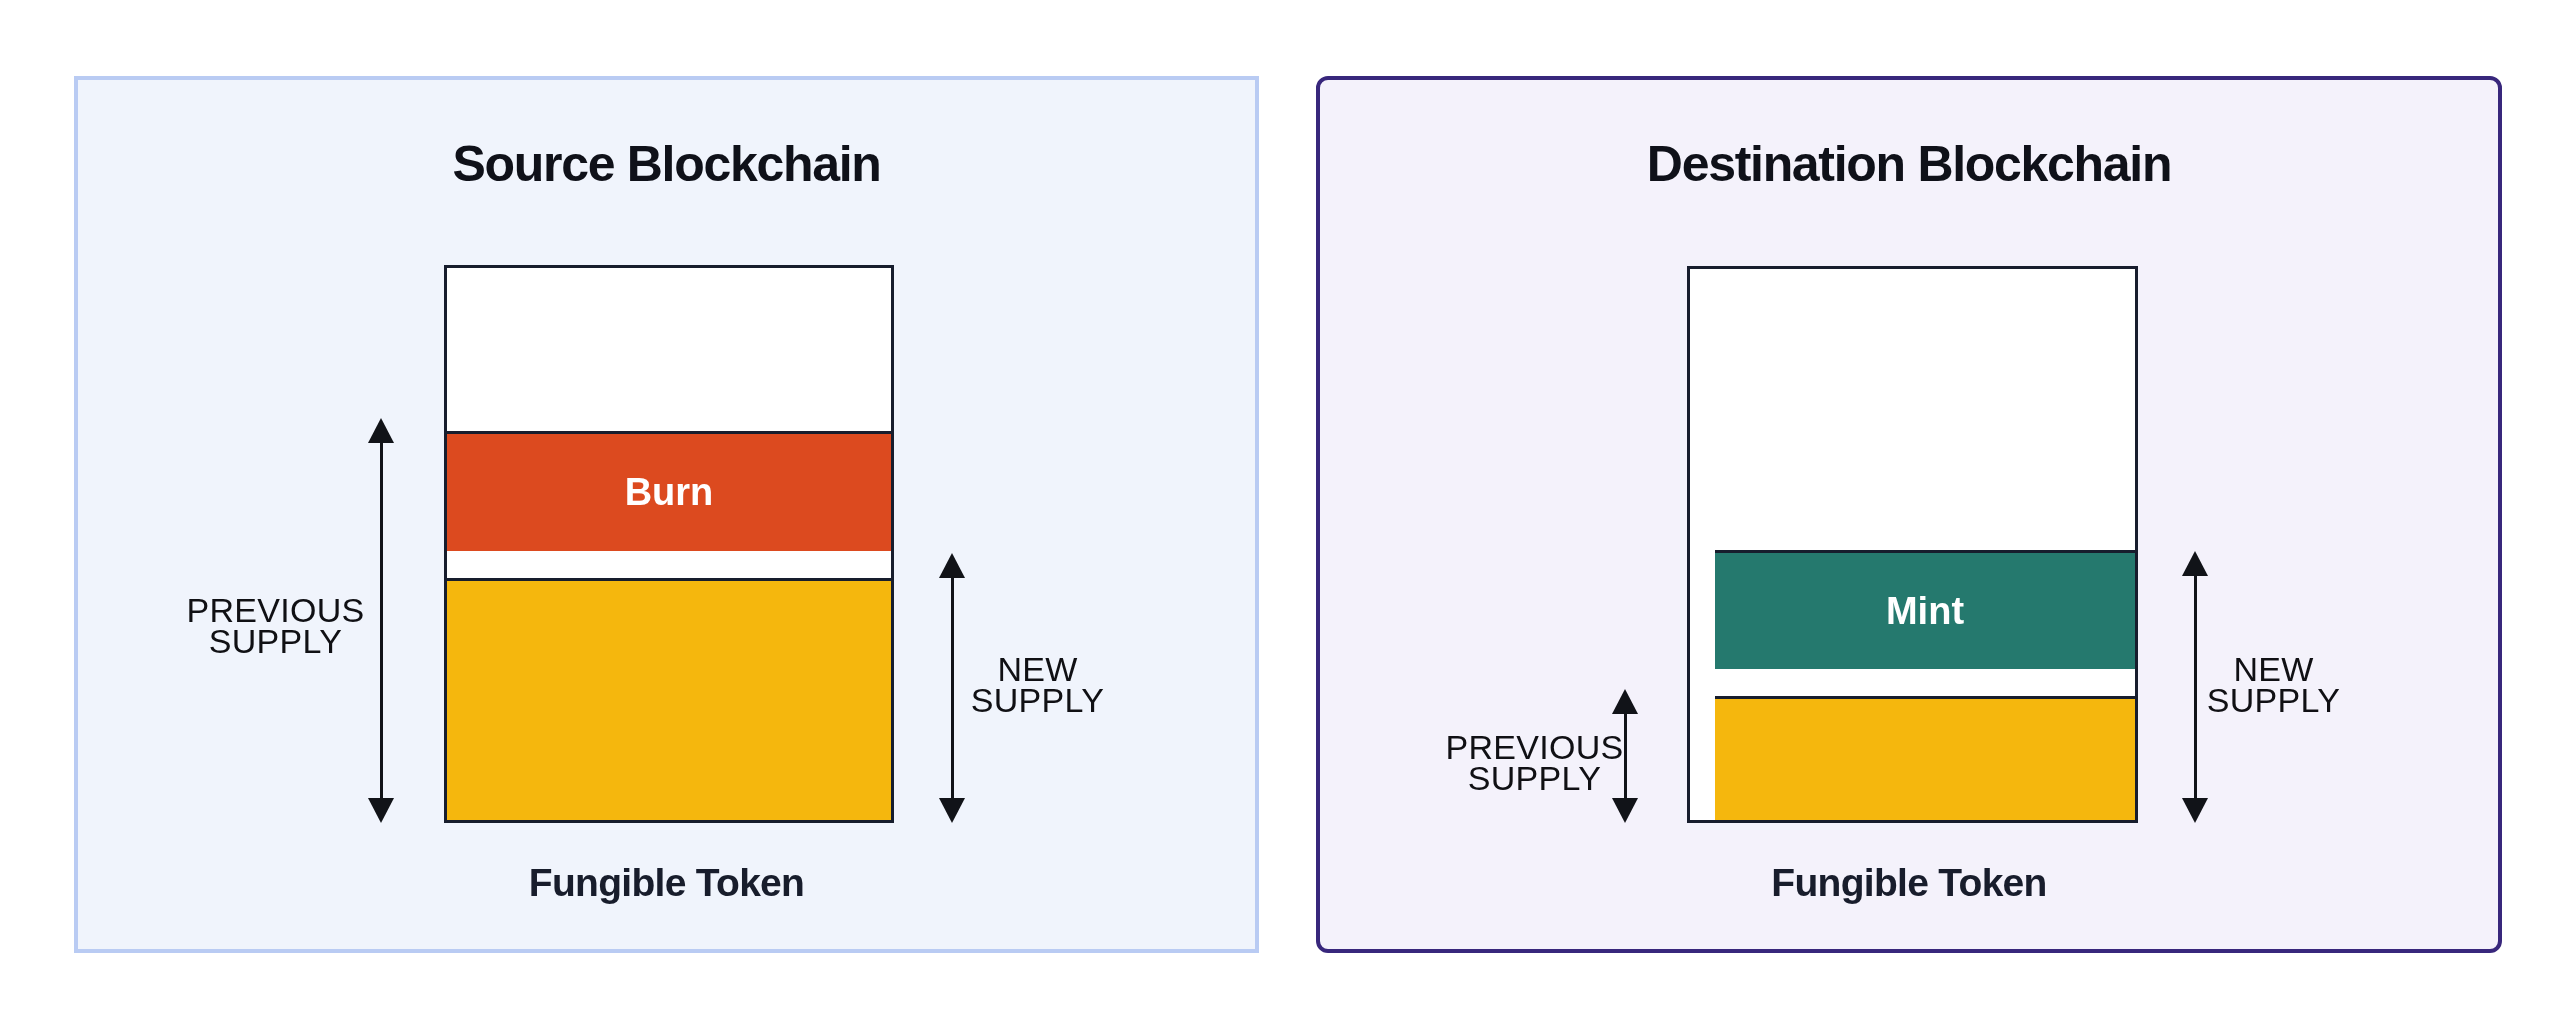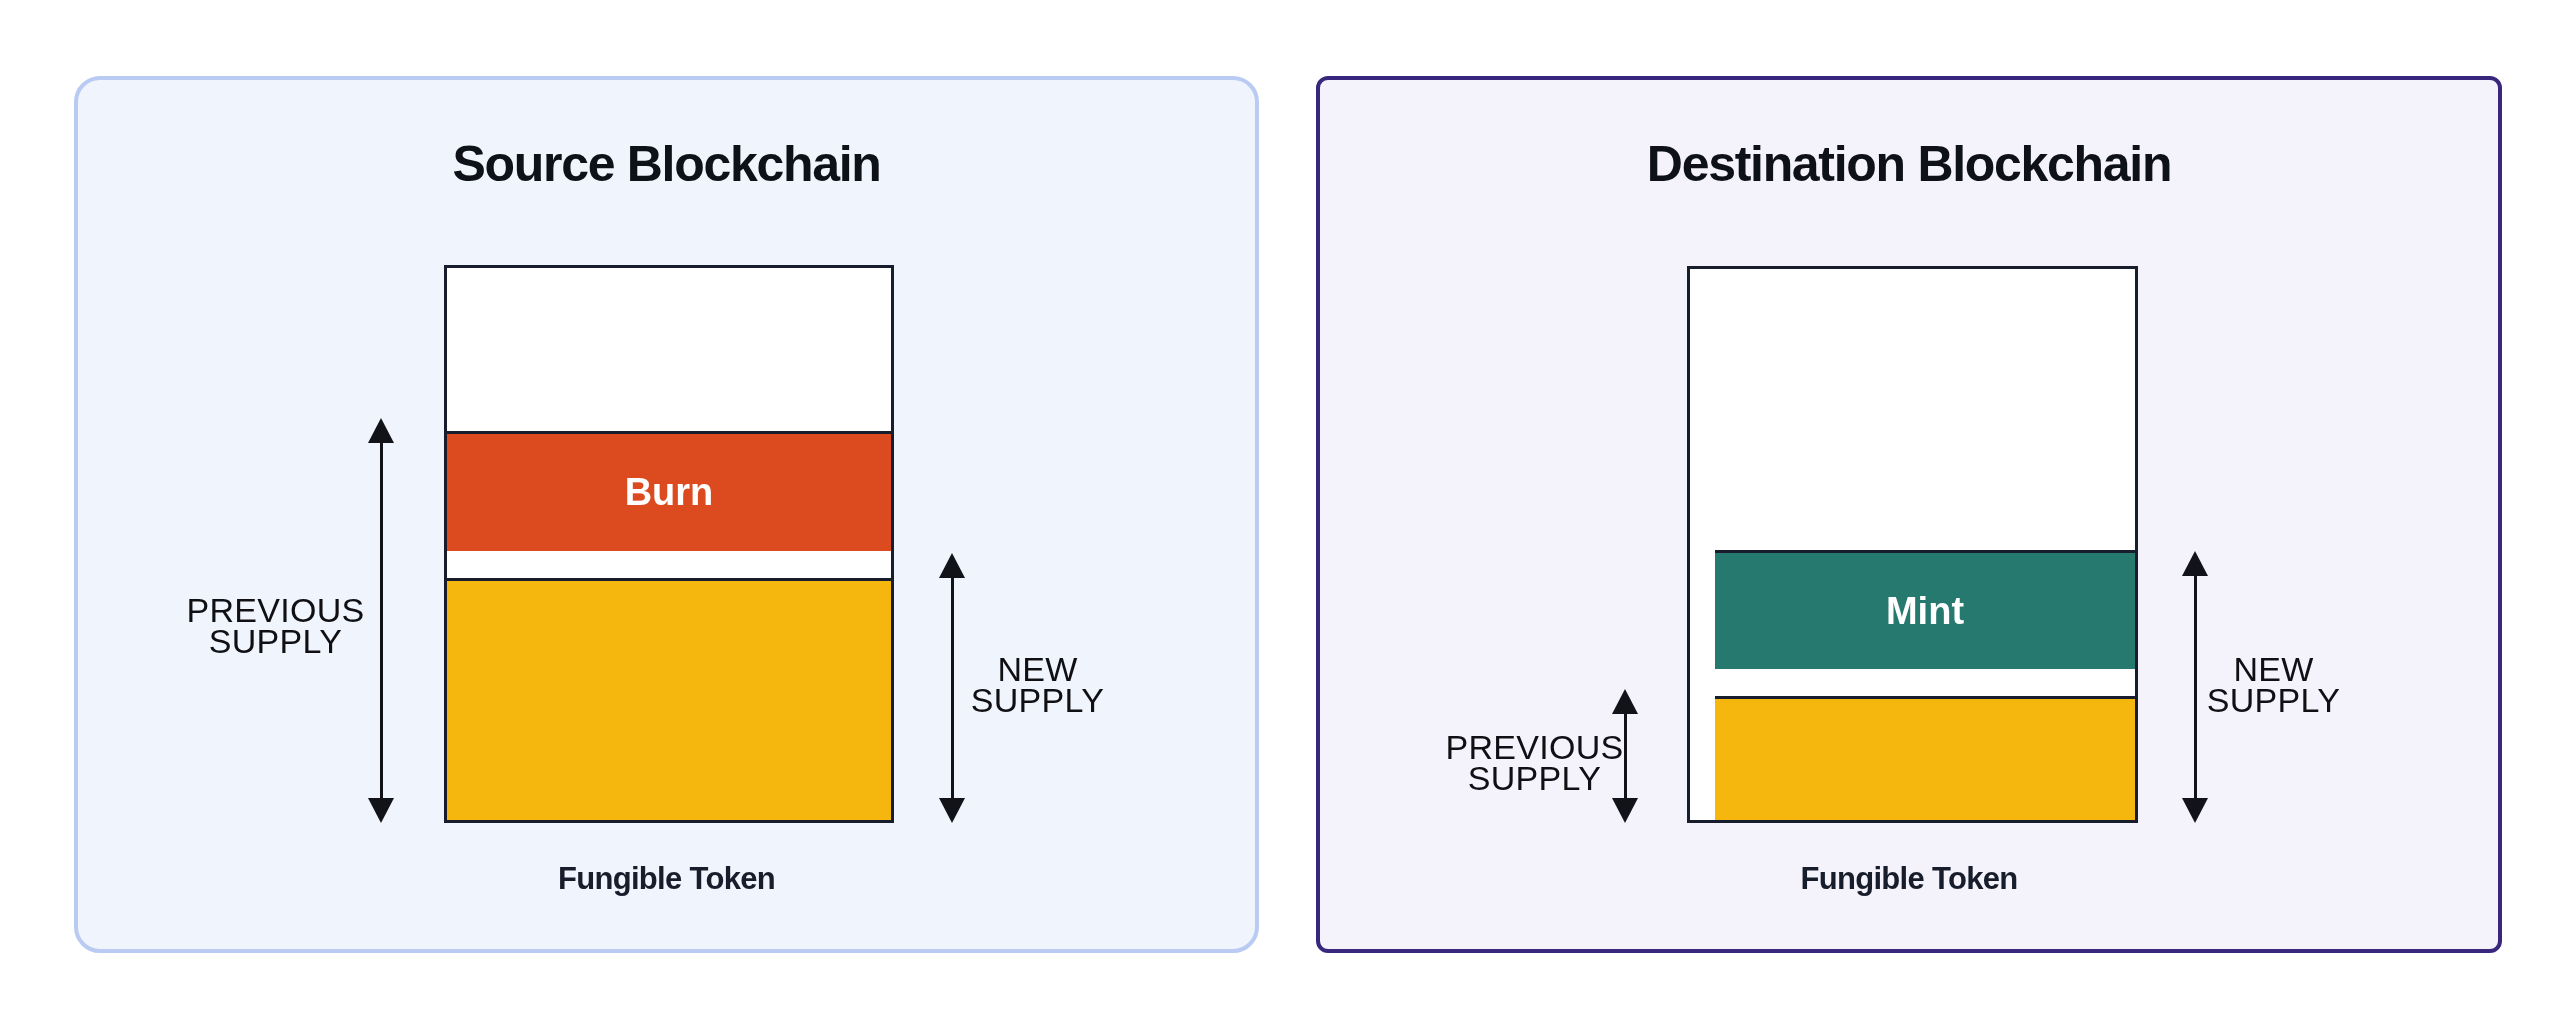--- a/index.html
+++ b/index.html
@@ -2,21 +2,21 @@
 <html style="font-size:10.4px"><head>
 <meta charset="utf-8">
 <style>
   html,body{margin:0;padding:0;}
   body{
     width:2576px;height:1033px;position:relative;overflow:hidden;
     background:#ffffff;
     font-family:"Liberation Sans", sans-serif;
   }
   .panel{position:absolute;top:76px;height:877px;box-sizing:border-box;border-style:solid;border-width:4.6px;}
-  .panel-source{left:74px;width:1185px;background:#F0F4FC;border-color:#B9CBF3;border-radius:26px;}
+  .panel-source{left:74px;width:1185px;background:#F0F4FC;border-color:#B9CBF3;}
   .panel-dest{left:1316px;width:1186px;background:#F4F2FB;border-color:#38277C;border-radius:12px;}
 
   .panel-title{
     position:absolute;top:57px;left:0;width:100%;text-align:center;
     font-size:50px;font-weight:700;letter-spacing:-1.3px;color:#0F1119;line-height:1.1;
   }
 
   .bar{
     position:absolute;box-sizing:border-box;border:3.3px solid #171D2D;
     display:flex;flex-direction:column;background:#ffffff;gap:27px;
@@ -47,21 +47,21 @@
     border-left:13.7px solid transparent;border-right:13.7px solid transparent;border-top:25px solid #111318;
   }
 
   .side-label{
     position:absolute;text-align:center;color:#101014;
     font-size:34px;font-weight:500;line-height:31px;letter-spacing:0.3px;
   }
 
   .caption{
     position:absolute;top:781px;left:0;width:100%;text-align:center;
-    font-size:31px;font-weight:700;letter-spacing:-0.7px;color:#181D2C;
+    font-size:39px;font-weight:700;letter-spacing:-0.7px;color:#181D2C;
   }
 
   
   .src-prev-arrow{left:290px;top:338px;height:405px;}
   .src-prev-label{left:80px;top:515px;width:235px;}
   .src-new-arrow{left:861px;top:473px;height:270px;}
   .src-new-label{left:868px;top:574px;width:183px;}
 
   
   .dst-prev-arrow{left:292px;top:609px;height:134px;}

